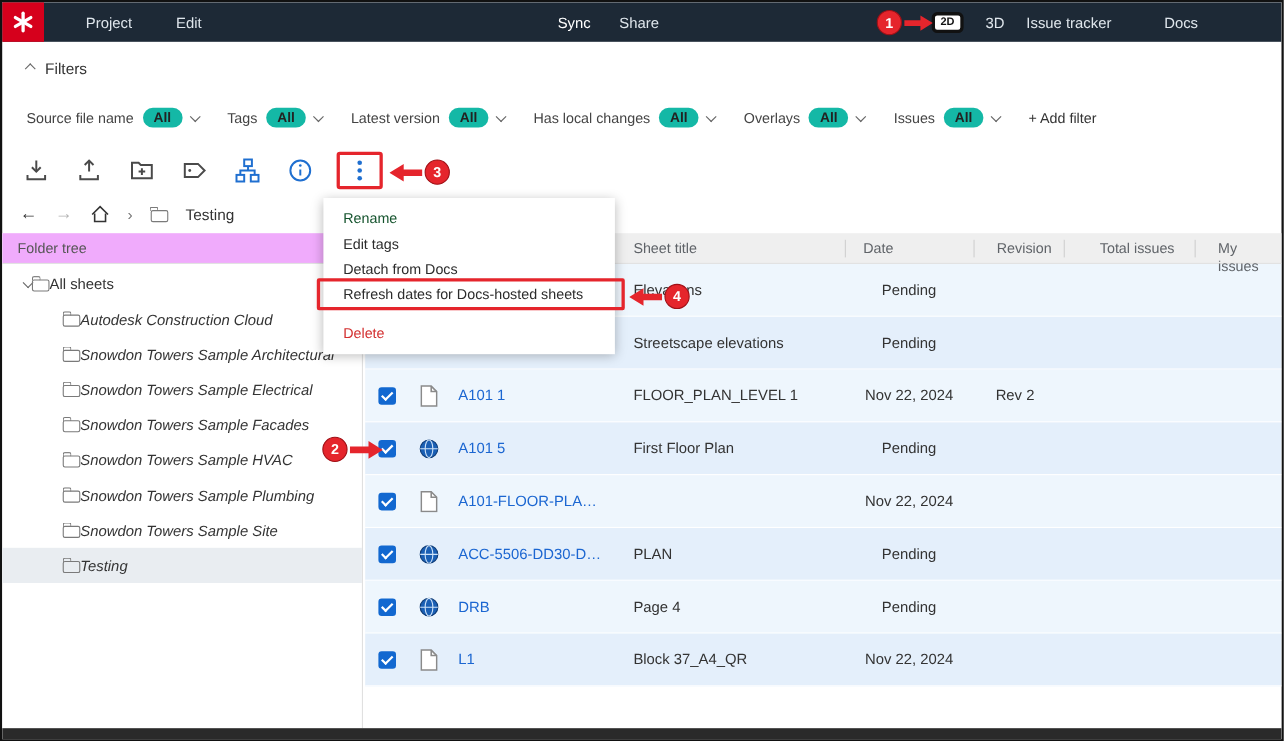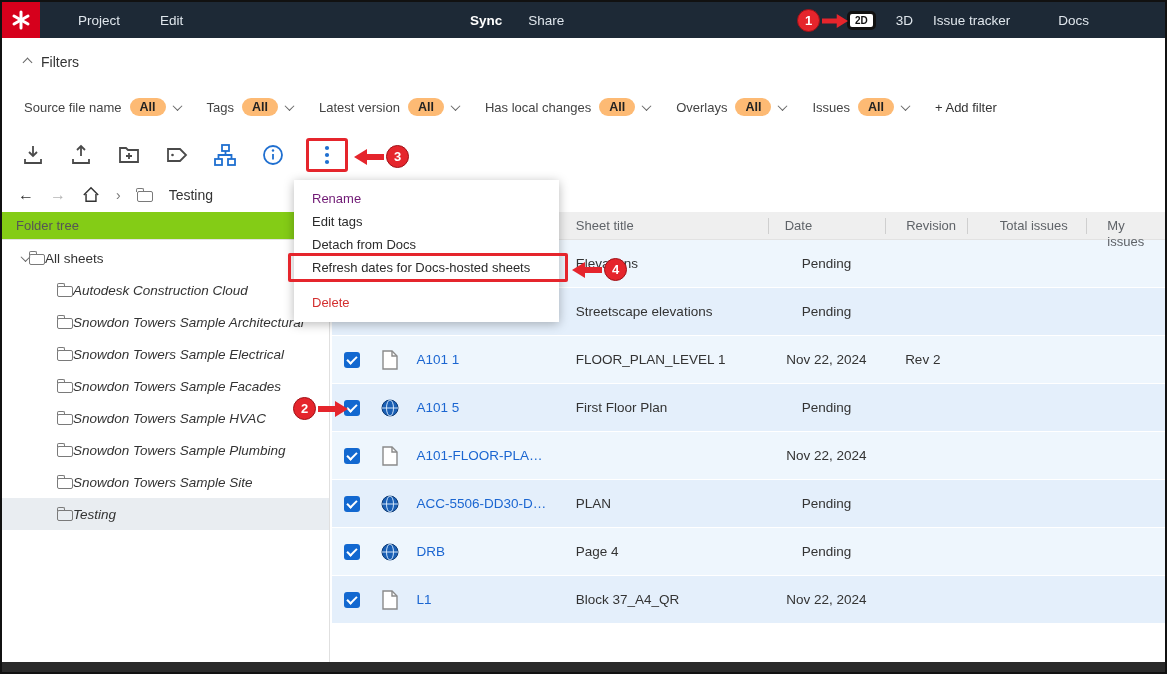--- a/index.html
+++ b/index.html
@@ -6,47 +6,47 @@
   body { font-family:"Liberation Sans", sans-serif; background:#888; }
   .screen { position:relative; width:1167px; height:674px; background:#fff; border:2px solid #111; overflow:hidden; }
 
   
   .topbar { position:absolute; left:0; top:0; right:0; height:36px; background:#1d2936; display:flex; align-items:center; color:#dfe6ec; font-size:13.5px; }
   .logo { width:38px; height:36px; background:#d6001c; display:flex; align-items:center; justify-content:center; flex:0 0 auto; }
   .tb-left { display:flex; gap:40px; margin-left:38px; align-items:center; }
   .tb-center { position:absolute; left:468px; top:0; height:36px; display:flex; gap:26px; align-items:center; }
   .tb-right { position:absolute; left:845px; top:0; height:36px; display:flex; gap:20px; align-items:center; }
   .tb-item { cursor:default; }
-  .bold-white { color:#fff; font-weight:bold; }
+  .bold-white { color:#fff; font-weight:normal;margin-left:37px; }
   .pill-2d { background:#fff; color:#111; font-weight:bold; font-size:10px; border:3px solid #111; border-radius:5px; padding:1px 5px; }
   .docs-item { margin-left:28px; }
 
   
   .filters-head { position:absolute; left:22px; top:52px; display:flex; align-items:center; gap:10px; font-size:14px; color:#333; }
   .filters-row { position:absolute; left:22px; top:96px; display:flex; align-items:center; gap:26px; font-size:13px; color:#444; }
   .fgroup { display:flex; align-items:center; gap:8px; }
-  .pill { background:#fdba74; border-radius:10px; padding:2px 10px; font-size:12.5px; color:#222; font-weight:bold; }
+  .pill { background:#14b8a6; border-radius:10px; padding:2px 10px; font-size:12.5px; color:#222; font-weight:bold; }
   .chev { display:inline-block; width:7px; height:7px; border-right:1.6px solid #666; border-bottom:1.6px solid #666; }
   .chev-down { transform:rotate(45deg) translate(-1px,-1px); }
   .chev-up { transform:rotate(-135deg); }
   .addfilter { font-size:13px; color:#333; background:none; border:none; font-family:inherit; }
 
   
   .toolbar { position:absolute; left:16px; top:136px; display:flex; align-items:center; gap:18px; }
   .tbtn { width:30px; height:30px; display:flex; align-items:center; justify-content:center; background:none; border:none; }
   .hl-box { border:3px solid #e5252c; border-radius:3px; width:42px; height:34px; display:flex; align-items:center; justify-content:center; }
 
   
   .breadcrumb { position:absolute; left:16px; top:178px; height:30px; display:flex; align-items:center; gap:16px; font-size:14px; color:#333; }
   .bc-icon { font-size:16px; color:#333; }
   .dim { color:#b5b5b5; }
 
   
   .tree-panel { position:absolute; left:0; top:210px; width:328px; bottom:10px; background:#fff; border-right:1px solid #e0e0e0; }
-  .panel-head { height:28px; background:#84cc16; display:flex; align-items:center; padding-left:14px; font-size:13px; color:#555; border-bottom:1px solid #e2e2e2; }
+  .panel-head { height:28px; background:#f0abfc; display:flex; align-items:center; padding-left:14px; font-size:13px; color:#555; border-bottom:1px solid #e2e2e2; }
   .tree { padding-top:2px; }
   .tree-row { height:32px; display:flex; align-items:center; gap:0; font-size:13.5px; color:#333; padding-left:20px; white-space:nowrap; overflow:hidden; }
   .tree-row.child { padding-left:55px;font-style:italic; }
   .tree-row.sel { background:#e9edf1; }
   .folder { position:relative; width:16px; height:11px; border:1.5px solid #7a7a7a; border-radius:2px; display:inline-block; flex:0 0 auto; margin-top:2px; }
   .folder::before { content:""; position:absolute; top:-4px; left:-1.5px; width:6px; height:3px; border:1.5px solid #7a7a7a; border-bottom:none; border-radius:2px 2px 0 0; }
 
   
   .table { position:absolute; left:330px; top:210px; right:0; bottom:10px; background:#fff; }
   .thead { height:28px; background:#efefef; display:flex; align-items:center; font-size:13px; color:#5f6368; border-bottom:1px solid #e2e2e2; }
@@ -62,21 +62,21 @@
   .c-my { width:79px; padding-left:20px; }
   .thead .c-title, .thead .c-date, .thead .c-rev, .thead .c-tot, .thead .c-my { border-left:1px solid #cfcfcf; height:16px; line-height:16px; }
   .thead .c-date { text-align:left; padding-left:16px; }
   .link { color:#1b66d1; text-decoration:none; }
   .cb { width:16px; height:16px; background:#1268d0; border-radius:3px; position:relative; display:inline-block; }
   .cb::after { content:""; position:absolute; left:5px; top:2px; width:4px; height:8px; border-right:2px solid #fff; border-bottom:2px solid #fff; transform:rotate(45deg); }
 
   
   .menu { position:absolute; left:292px; top:178px; width:265px; background:#fff; box-shadow:0 2px 10px rgba(0,0,0,.28); z-index:50; padding:7px 0 8px 0; font-size:13px; color:#2b2b2b; }
   .mi { height:23px; line-height:23px; padding-left:18px; white-space:nowrap; }
-  .mi.disabled { color:#701a75; }
+  .mi.disabled { color:#14532d; }
   .mi.danger { color:#d32f2f; margin-top:12px; }
 
   
   .redbox { position:absolute; border:3px solid #e5252c; border-radius:2px; z-index:55; pointer-events:none; }
   .callout { position:absolute; display:flex; align-items:center; gap:2px; z-index:60; }
   .callout .num { width:23px; height:23px; border-radius:50%; background:#e5252c; border:1px solid #9f1016; color:#fff; font-weight:bold; font-size:13px; display:flex; align-items:center; justify-content:center; }
 
   .bottom-strip { position:absolute; left:0; right:0; bottom:0; height:10px; background:#2a2a2a; }
 </style>
 </head>

